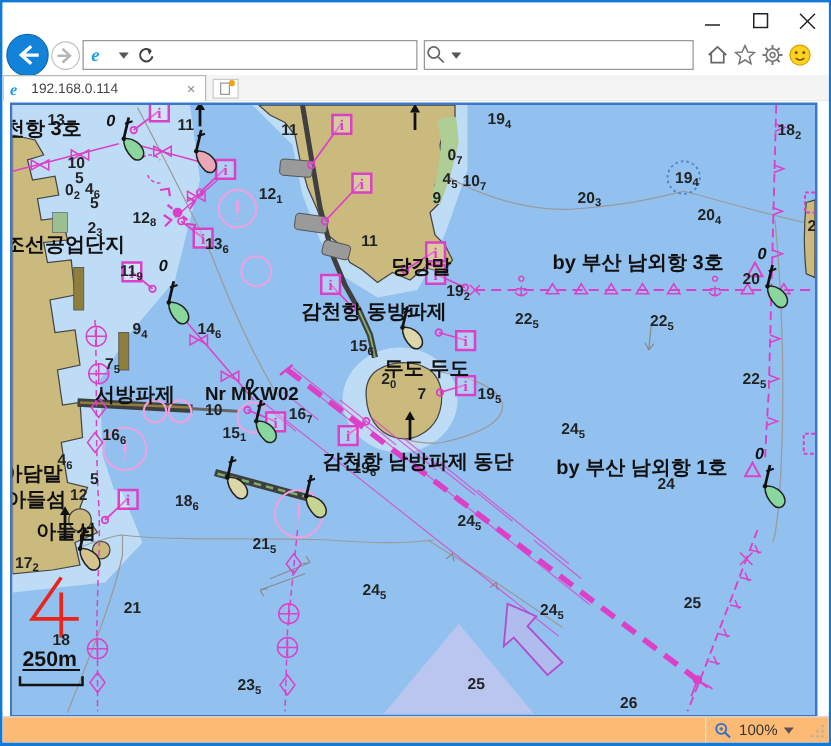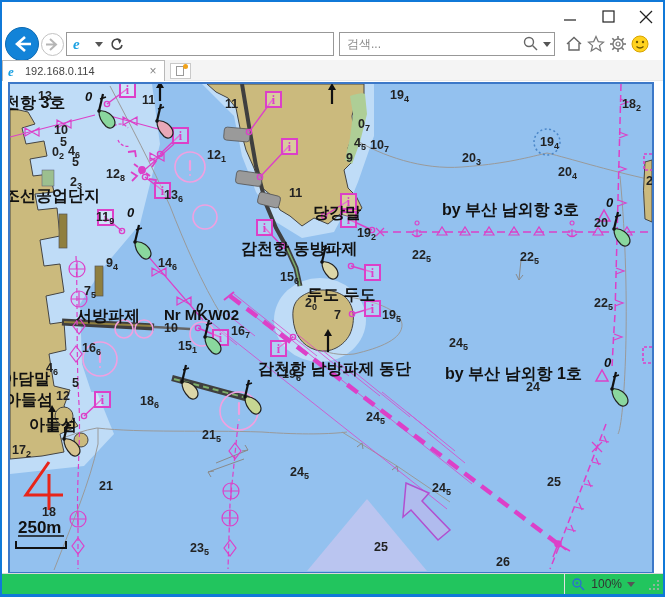--- a/index.html
+++ b/index.html
@@ -41,21 +41,21 @@
   .tabclose{flex:0 0 14px;color:#888;font-size:12px;text-align:center;cursor:pointer;}
   .newtab{position:absolute;left:168px;top:3px;width:21px;height:16px;background:#fff;
     border:1px solid #c9c9c9;}
   .newtab .pg{position:absolute;left:5px;top:2px;width:8px;height:10px;border:1px solid #9a9a9a;background:#fff;}
   .newtab .st{position:absolute;right:2px;top:0;width:5px;height:5px;border-radius:50%;background:#f0a21a;}
   
   .content{position:absolute;left:0;top:79px;right:0;bottom:24px;background:#fff;}
   .chart{position:absolute;left:6px;top:1px;width:646px;height:492px;border:2px solid #3c78c8;}
   .chart svg{display:block;}
   
-  .statusbar{position:absolute;left:0;right:0;bottom:0;height:21px;background:#22c55e;
+  .statusbar{position:absolute;left:0;right:0;bottom:0;height:21px;background:#fdba74;
     border-top:1px solid #d9d9d9;}
   .zoomctl{position:absolute;right:22px;top:0;height:100%;display:flex;align-items:center;
     gap:5px;padding:0 6px;border-left:1px solid #e2e2e2;}
   .zoomctl .ztext{font-size:12px;color:#333;}
   .grip{position:absolute;right:2px;bottom:2px;width:14px;height:14px;}
   .chart-text{font-family:"Liberation Sans",sans-serif;}
 </style>
 </head>
 <body>
 
@@ -101,21 +101,20 @@
           </span>
         <span class="ddsplit" style="width:20px">
           <svg width="15" height="15">
             <path d="M11.5 3.5 A5 5 0 1 0 13 8" fill="none" stroke="#444" stroke-width="1.6"></path>
             <path d="M8.5 2 L12.5 3.6 L10.5 7" fill="#444"></path>
             </svg>
         </span>
       </span>
     </div>
     <div class="searchbox">
-      <input placeholder="검색..." style="">
       <svg width="18" height="18">
         <circle cx="7" cy="7" r="4.5" fill="none" stroke="#666" stroke-width="1.4"></circle>
         <line x1="10.5" y1="10.5" x2="15" y2="15" stroke="#666" stroke-width="1.4"></line>
         </svg>
       <span class="ddsplit">
           <span class="caret"></span>
         </span>
     </div>
     <div class="toolicon" style="right:78px">
       <svg width="20" height="20">

